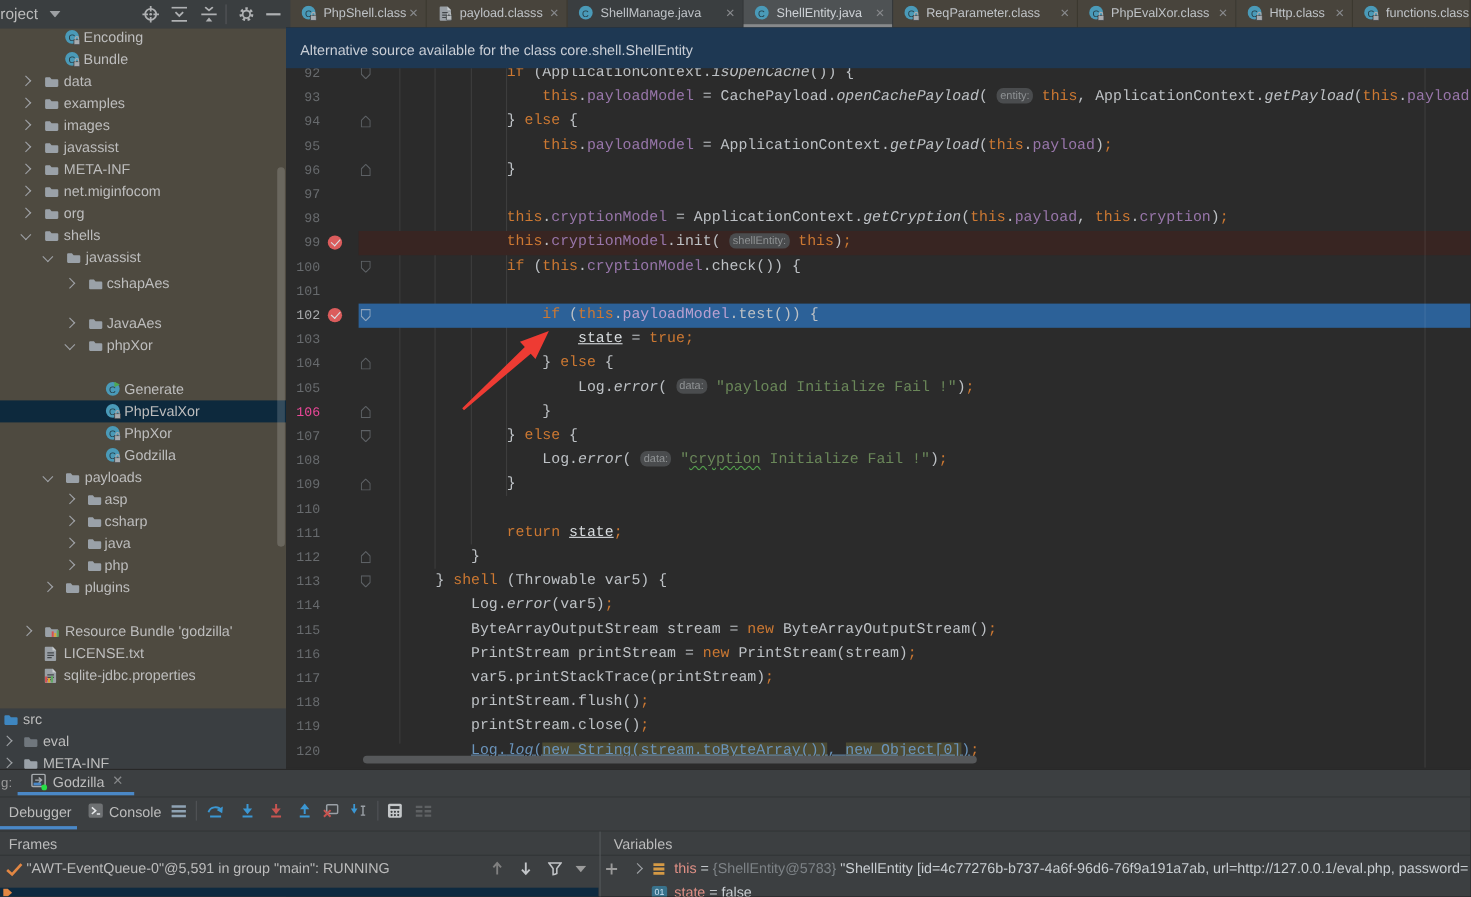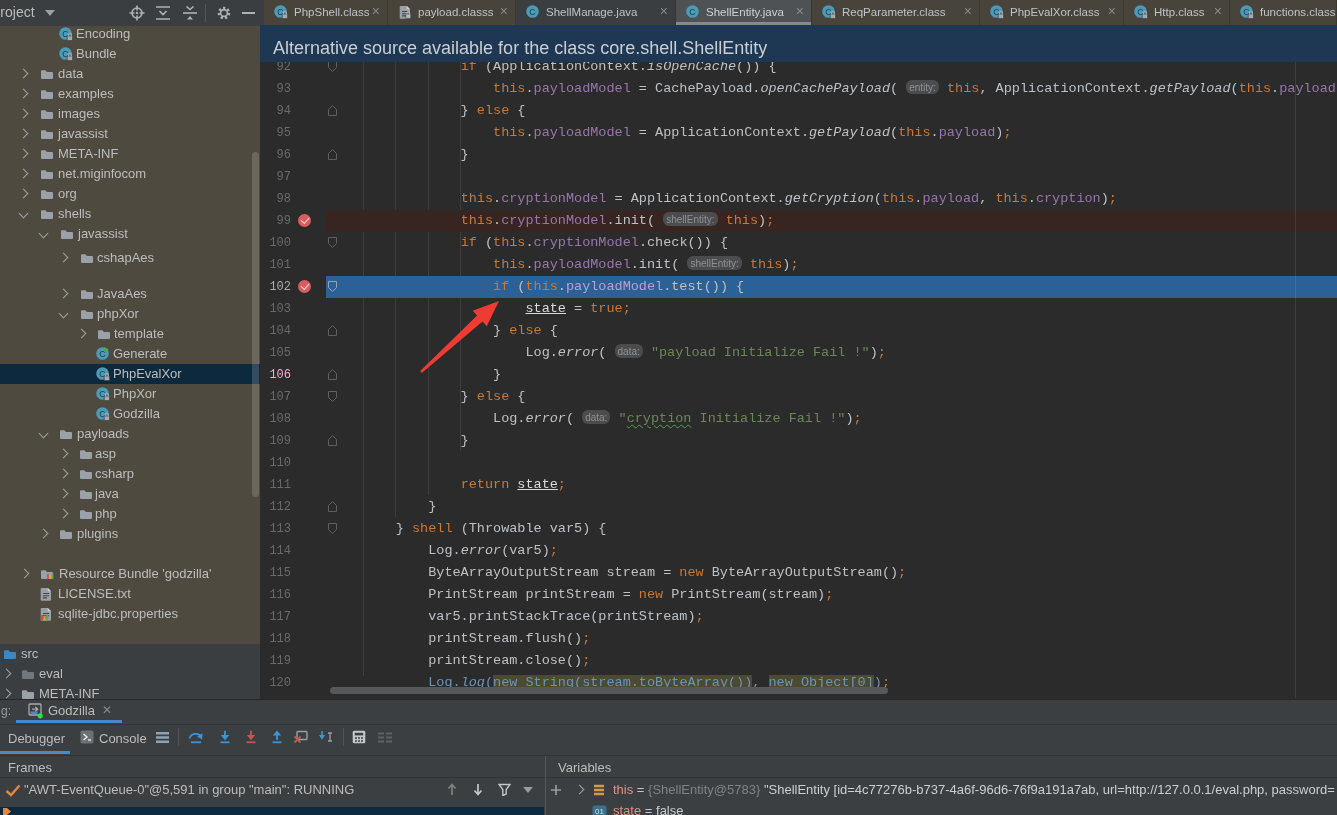--- a/index.html
+++ b/index.html
@@ -15,21 +15,21 @@
 .chev.d{transform:rotate(45deg)}
 
 #tabbar{position:absolute;left:260px;top:0;width:1077px;height:25px;background:#3a3e40}
 .tab{position:absolute;top:0;height:25px;color:#bfc3c7;font-size:11.5px;border-right:1px solid #333638}
 .tab .tx{position:absolute;top:6px;white-space:nowrap}
 .tab .cl{position:absolute;top:3px;color:#87898c;font-size:14px}
 .tab.act{background:#4e5254;color:#ced2d6}
 .tab.act .strip{position:absolute;left:0;bottom:0;width:100%;height:3px;background:#87898b}
 
 #banner{position:absolute;left:260px;top:25px;width:1077px;height:37px;background:#1e3853;z-index:30}
-#banner span{position:absolute;left:13px;top:13px;color:#c9ced6;font-size:18px}
+#banner span{position:absolute;left:13px;top:13px;color:#c9ced6;font-size:13px}
 
 #ed{position:absolute;left:260px;top:25px;width:1077px;height:673px;background:#2b2b2b;overflow:hidden}
 .ln{position:absolute;left:0;width:31px;text-align:right;font-family:"Liberation Mono",monospace;font-size:12px;color:#676a6d;line-height:22px}
 .hlrow{position:absolute;left:66px;width:1011px;height:22px}
 .cline{position:absolute;left:71px;height:22px;line-height:22px;font-family:"Liberation Mono",monospace;font-size:13.5px;white-space:pre;color:#bdc1c5;z-index:5}
 .k{color:#cc7832}.f{color:#9876aa}.s{color:#6a8759}.i{font-style:italic}
 .u{text-decoration:underline}
 .w{text-decoration:underline wavy #52a04c 1px;text-underline-offset:2px}
 .pill{display:inline-block;background:#4a4c4e;color:#8f9294;border-radius:6px;
  font-family:"Liberation Sans",sans-serif;font-size:10px;line-height:13px;padding:1px 3px 0 3px;vertical-align:1px}
@@ -142,27 +142,20 @@
         </svg>
 <span class="lbl" style="left:97px">JavaAes</span>
 </div>
 <div class="trow" style="top:304px">
 <span class="chev d" style="left:60px;top:6px"></span>
 <svg class="abs" style="left:80px;top:4px" width="14" height="12" viewBox="0 0 14 12">
           <path d="M1 3.2 a1 1 0 0 1 1-1 h3.4 l1.5 1.8 h5.1 a1 1 0 0 1 1 1 v5 a1 1 0 0 1 -1 1 H2 a1 1 0 0 1 -1-1 Z" fill="#9aa1a8"></path>
         </svg>
 <span class="lbl" style="left:97px">phpXor</span>
 </div>
-<div class="trow" style="top:324px">
-<span class="chev r" style="left:78px;top:6px"></span>
-<svg class="abs" style="left:97px;top:4px" width="14" height="12" viewBox="0 0 14 12">
-          <path d="M1 3.2 a1 1 0 0 1 1-1 h3.4 l1.5 1.8 h5.1 a1 1 0 0 1 1 1 v5 a1 1 0 0 1 -1 1 H2 a1 1 0 0 1 -1-1 Z" fill="#9aa1a8"></path>
-        </svg>
-<span class="lbl" style="left:114px">template</span>
-</div>
 <div class="trow" style="top:344px">
 <svg class="abs" style="left:96px;top:3px" width="14" height="14" viewBox="0 0 14 14">
           <circle cx="6.5" cy="6.5" r="6.3" fill="#4a9ab8"></circle>
           <text x="6.3" y="10" font-size="8.6" text-anchor="middle" fill="#253d46" font-family="Liberation Sans">C</text>
           <path d="M8 0 l5 2.5 -5 2.5 Z" fill="#4fa84f"></path>
         </svg>
 <span class="lbl" style="left:113px">Generate</span>
 </div>
 <div class="trow" style="top:364px">
 <svg class="abs" style="left:96px;top:3px" width="14" height="14" viewBox="0 0 14 14">
@@ -404,21 +397,21 @@
 <div class="ln" style="top:119px;color:#676a6d">96</div>
 <div class="ln" style="top:141px;color:#676a6d">97</div>
 <div class="ln" style="top:163px;color:#676a6d">98</div>
 <div class="ln" style="top:185px;color:#676a6d">99</div>
 <div class="ln" style="top:207px;color:#676a6d">100</div>
 <div class="ln" style="top:229px;color:#676a6d">101</div>
 <div class="ln" style="top:251px;color:#a9abad">102</div>
 <div class="ln" style="top:273px;color:#676a6d">103</div>
 <div class="ln" style="top:295px;color:#676a6d">104</div>
 <div class="ln" style="top:317px;color:#676a6d">105</div>
-<div class="ln" style="top:339px;color:#f9a8d4">106</div>
+<div class="ln" style="top:339px;color:#ec4899">106</div>
 <div class="ln" style="top:361px;color:#676a6d">107</div>
 <div class="ln" style="top:383px;color:#676a6d">108</div>
 <div class="ln" style="top:405px;color:#676a6d">109</div>
 <div class="ln" style="top:427px;color:#676a6d">110</div>
 <div class="ln" style="top:449px;color:#676a6d">111</div>
 <div class="ln" style="top:471px;color:#676a6d">112</div>
 <div class="ln" style="top:493px;color:#676a6d">113</div>
 <div class="ln" style="top:515px;color:#676a6d">114</div>
 <div class="ln" style="top:537px;color:#676a6d">115</div>
 <div class="ln" style="top:559px;color:#676a6d">116</div>
@@ -462,21 +455,20 @@
         <path d="M0.5 0.5 h8 v6 l-4 4 -4 -4 Z" fill="none" stroke="#5d6165" stroke-width="1"></path>
       </svg>
 <div class="cline" style="top:31px">                <span class="k">if</span> (ApplicationContext.<span class="i">isOpenCache</span>()) {</div>
 <div class="cline" style="top:53px">                    <span class="k">this</span>.<span class="f">payloadModel</span> = CachePayload.<span class="i">openCachePayload</span>( <span class="pill">entity:</span> <span class="k">this</span>, ApplicationContext.<span class="i">getPayload</span>(<span class="k">this</span>.<span class="f">payload</span>).</div>
 <div class="cline" style="top:75px">                } <span class="k">else</span> {</div>
 <div class="cline" style="top:97px">                    <span class="k">this</span>.<span class="f">payloadModel</span> = ApplicationContext.<span class="i">getPayload</span>(<span class="k">this</span>.<span class="f">payload</span>)<span class="k">;</span></div>
 <div class="cline" style="top:119px">                }</div>
 <div class="cline" style="top:163px">                <span class="k">this</span>.<span class="f">cryptionModel</span> = ApplicationContext.<span class="i">getCryption</span>(<span class="k">this</span>.<span class="f">payload</span>, <span class="k">this</span>.<span class="f">cryption</span>)<span class="k">;</span></div>
 <div class="cline" style="top:185px">                <span class="k">this</span>.<span class="f">cryptionModel</span>.init( <span class="pill">shellEntity:</span> <span class="k">this</span>)<span class="k">;</span></div>
 <div class="cline" style="top:207px">                <span class="k">if</span> (<span class="k">this</span>.<span class="f">cryptionModel</span>.check()) {</div>
-<div class="cline" style="top:229px">                    <span class="k">this</span>.<span class="f">payloadModel</span>.init( <span class="pill">shellEntity:</span> <span class="k">this</span>)<span class="k">;</span></div>
 <div class="cline" style="top:251px">                    <span class="k">if</span> (<span class="k">this</span>.<span class="f" style="color:#b9a0d0">payloadModel</span>.test()) {</div>
 <div class="cline" style="top:273px">                        <span class="u" style="color:#d7dbde">state</span> = <span class="k">true;</span></div>
 <div class="cline" style="top:295px">                    } <span class="k">else</span> {</div>
 <div class="cline" style="top:317px">                        Log.<span class="i">error</span>( <span class="pill">data:</span> <span class="s">"payload Initialize Fail !"</span>)<span class="k">;</span></div>
 <div class="cline" style="top:339px">                    }</div>
 <div class="cline" style="top:361px">                } <span class="k">else</span> {</div>
 <div class="cline" style="top:383px">                    Log.<span class="i">error</span>( <span class="pill">data:</span> <span class="s">"<span class="w">cryption</span> Initialize Fail !"</span>)<span class="k">;</span></div>
 <div class="cline" style="top:405px">                }</div>
 <div class="cline" style="top:449px">                <span class="k">return</span> <span class="u" style="color:#d7dbde">state</span><span class="k">;</span></div>
 <div class="cline" style="top:471px">            }</div>

